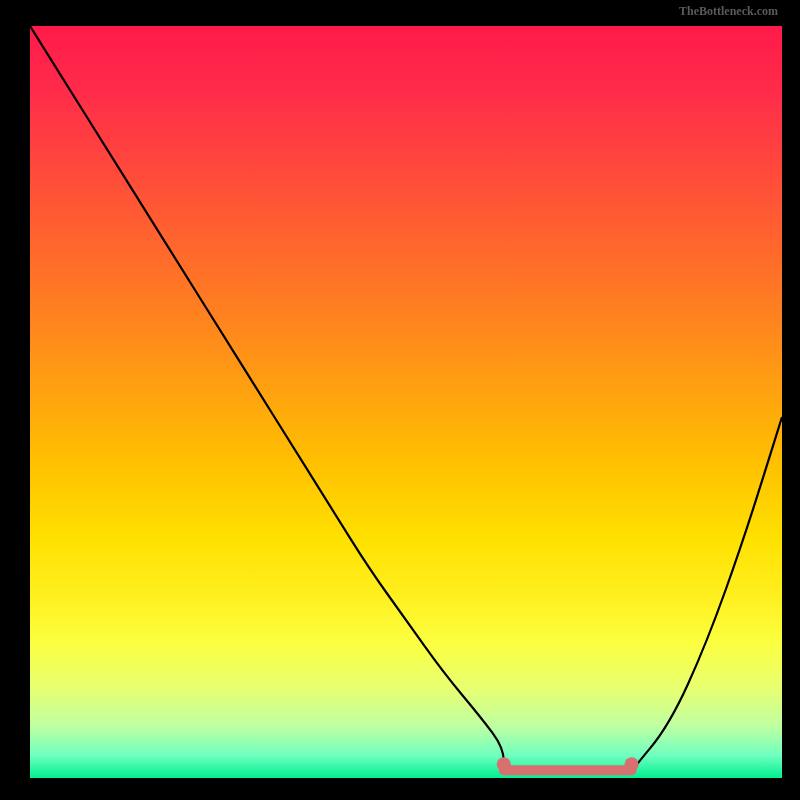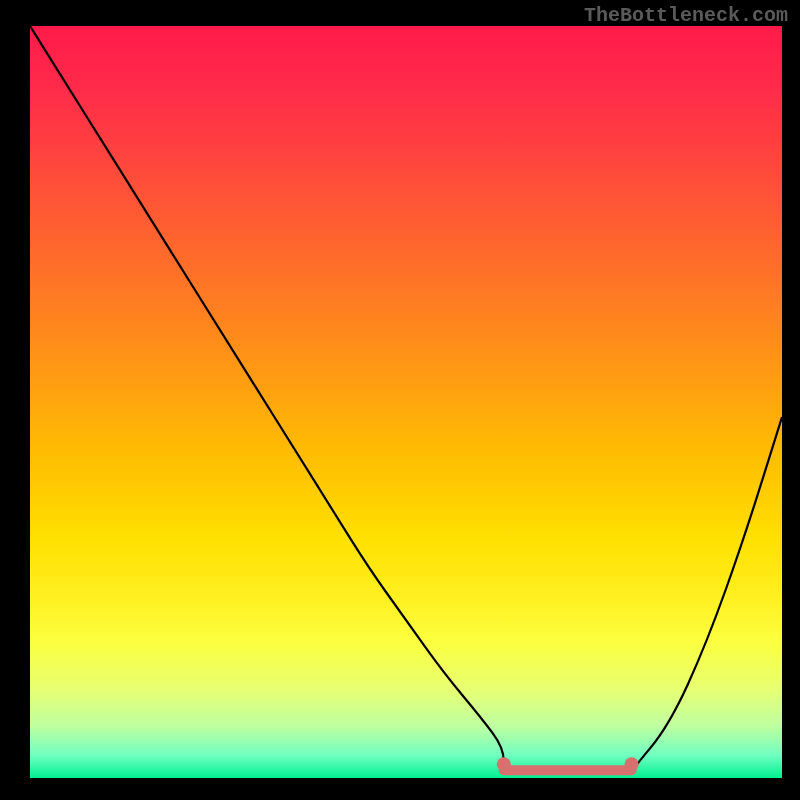--- a/index.html
+++ b/index.html
@@ -6,23 +6,23 @@
   html, body { width: 800px; height: 800px; overflow: hidden; background: #000; }
   .container {
     position: relative;
     width: 800px;
     height: 800px;
     background: #000;
   }
   .watermark {
     position: absolute;
     top: 4px;
-    right: 12px;
-    font-family: Liberation Mono, monospace;
-    font-size: 20px;
+    right: 22px;
+    font-family: Liberation Serif, serif;
+    font-size: 12px;
     font-weight: bold;
     color: #5a5a5a;
     z-index: 10;
   }
   .plot-area {
     position: absolute;
     left: 30px;
     top: 26px;
     width: 752px;
     height: 752px;

